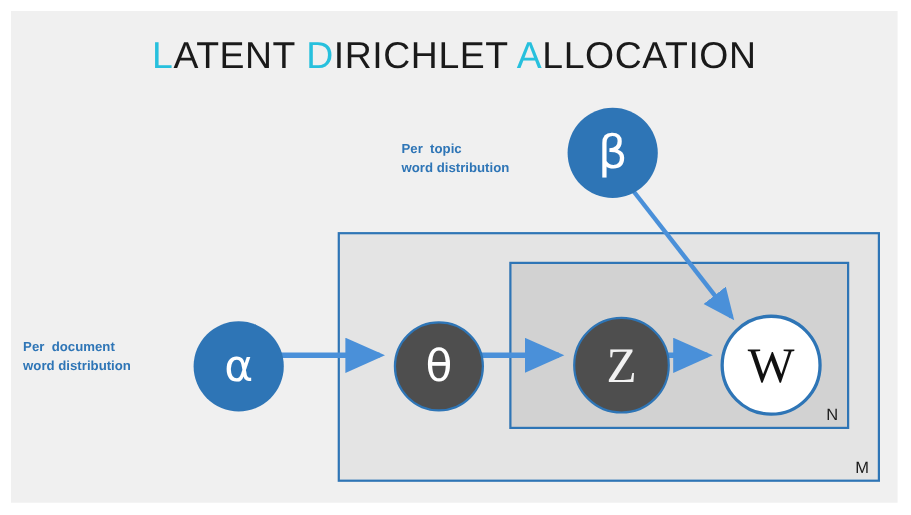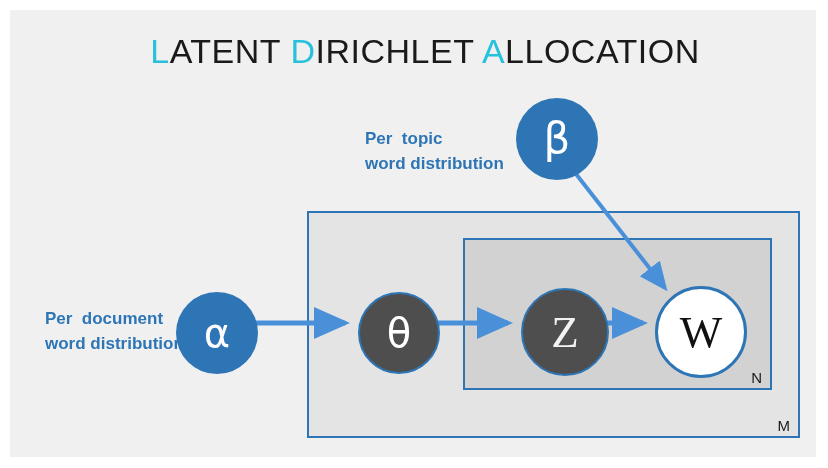--- a/index.html
+++ b/index.html
@@ -29,21 +29,20 @@
     position: absolute;
     left: 0;
     top: 22px;
     width: 806px;
     text-align: center;
     font-size: 34px;
     letter-spacing: 0.5px;
     color: #1a1a1a;
     font-weight: 400;
     white-space: pre;
-    padding-left: 12px;
   }
   #title .cap { color: #27c0dd; }
 
   
   .plate {
     position: absolute;
     border: 2px solid #2e75b6;
     box-sizing: border-box;
   }
   #plate-m {
@@ -118,26 +117,26 @@
     background: #ffffff;
     border: 3px solid #2e75b6;
     color: #111111;
     font-size: 45px;
   }
 
   
   .annot {
     position: absolute;
     color: #2e75b6;
-    font-size: 17px;
+    font-size: 12px;
     font-weight: 600;
     line-height: 1.45;
     white-space: pre;
   }
-  #annot-alpha { left: 11px; top: 297px; margin-left: 24px; }
+  #annot-alpha { left: 11px; top: 297px; }
   #annot-beta  { left: 355px; top: 117px; }
 
   
   #arrows {
     position: absolute;
     left: 0; top: 0;
     width: 806px; height: 447px;
     pointer-events: none;
   }
 </style>

